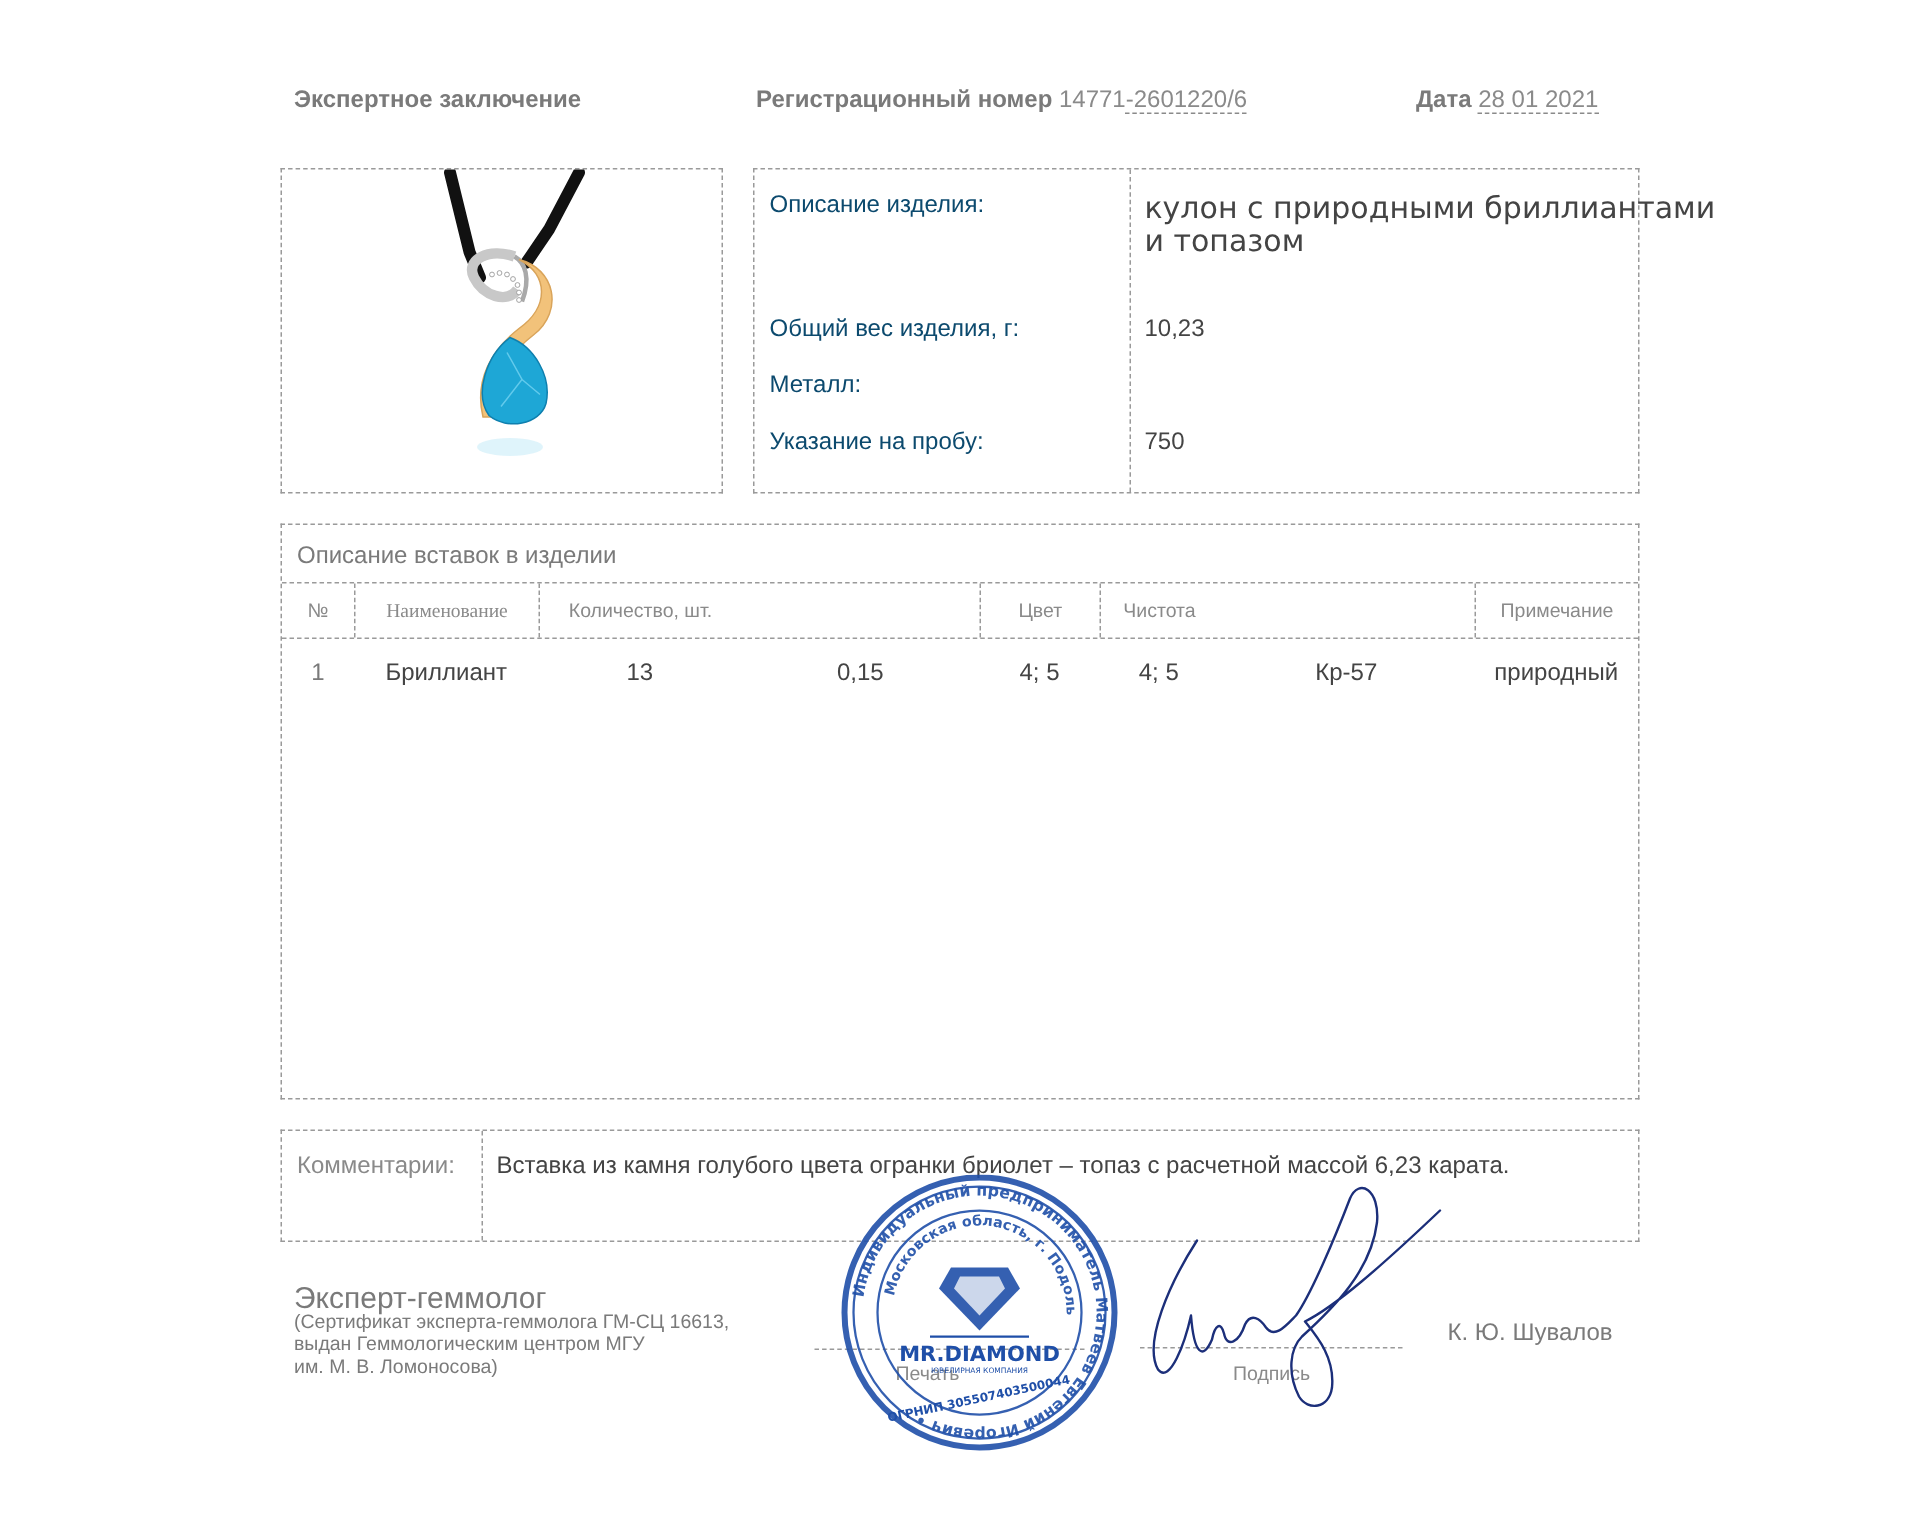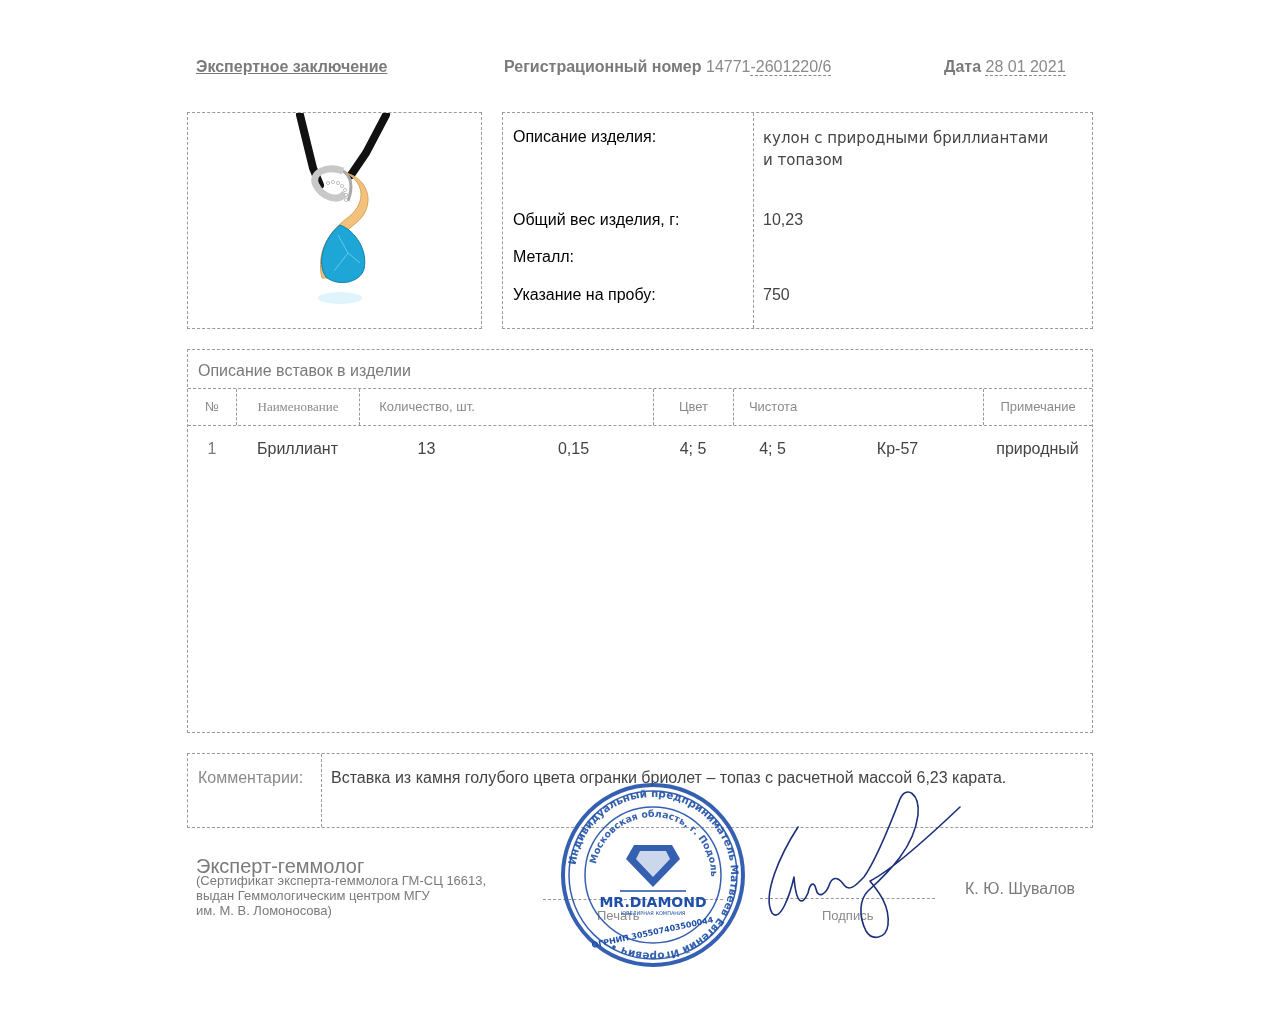--- a/index.html
+++ b/index.html
@@ -14,23 +14,23 @@
   .hdr .val { font-weight: normal; color: #8a8a8a; }
   .hdr .ul { border-bottom: 1px dashed #8a8a8a; }
 
   
   #photo-box { left: 187px; top: 112px; width: 295px; height: 217px; }
   #photo-box svg { position: absolute; left: 0; top: 0; }
 
   
   #info-box { left: 502px; top: 112px; width: 591px; height: 217px; }
   #info-box .divider { position: absolute; left: 250px; top: 0; bottom: 0; border-left: 1px dashed #9a9a9a; }
-  .lbl { font-size: 16px; color: #000000; position: absolute; left: 10px; white-space: nowrap; }
+  .lbl { font-size: 16px; color: #0c4a6e; position: absolute; left: 10px; white-space: nowrap; }
   .val2 { font-size: 16px; color: #444; position: absolute; left: 260px; white-space: nowrap; }
-  .desc { font-family: "DejaVu Sans", sans-serif; font-size: 15px; line-height: 22px; color: #444; }
+  .desc { font-family: "DejaVu Sans", sans-serif; font-size: 20px; line-height: 22px; color: #444; }
 
   
   #inserts-box { left: 187px; top: 349px; width: 906px; height: 384px; }
   #inserts-title { position: absolute; left: 10px; top: 12px; font-size: 16px; color: #7a7a7a; }
   #inserts-head { position: absolute; left: 0; right: 0; top: 38px; height: 38px;
                   border-top: 1px dashed #9a9a9a; border-bottom: 1px dashed #9a9a9a; }
   .th { position: absolute; top: 0; height: 36px; line-height: 36px; font-size: 13px; color: #8a8a8a;
         text-align: center; white-space: nowrap; }
   .th.sep { border-left: 1px dashed #9a9a9a; }
   .td { position: absolute; top: 90px; font-size: 16px; color: #444; text-align: center; white-space: nowrap; }
@@ -47,21 +47,21 @@
   .sig-line { border-top: 1px dashed #9a9a9a; height: 0; }
   .sig-cap { font-size: 13px; color: #8a8a8a; }
   #expert-name { left: 965px; top: 880px; font-size: 16px; color: #7a7a7a; }
 
   #stamp { left: 558px; top: 783px; }
   #signature { left: 750px; top: 785px; }
 </style>
 </head>
 <body>
 
-<div class="abs hdr" style="left:196px;text-decoration:underline;">Экспертное заключение</div>
+<div class="abs hdr" style="left:196px;">Экспертное заключение</div>
 
 <div class="abs hdr" style="left:504px;">
   <span>Регистрационный номер</span>
   <span class="val">14771</span><span class="val ul">-2601220/6</span>
 </div>
 
 <div class="abs hdr" style="left:944px;">
   <span>Дата</span>
   <span class="val ul">28 01 2021</span>
 </div>

